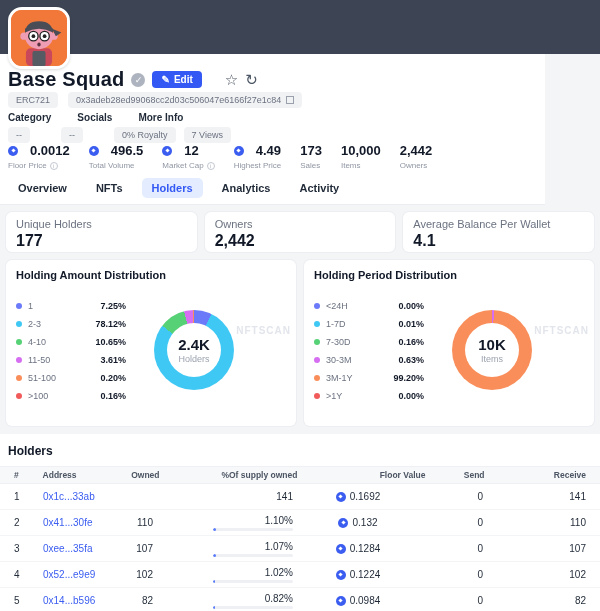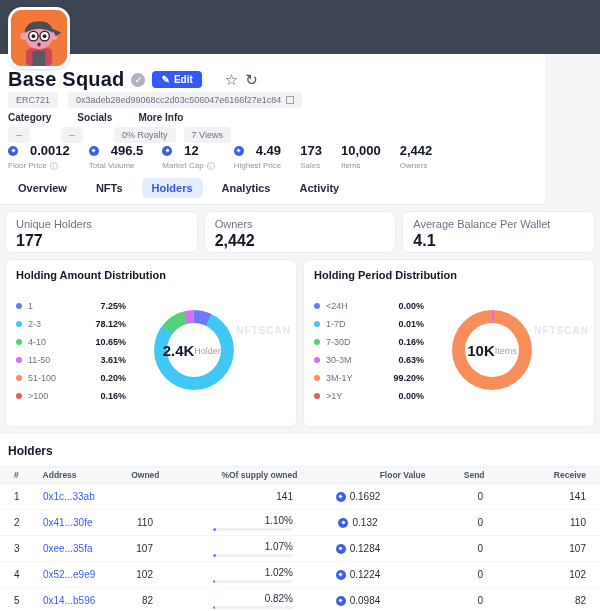--- a/index.html
+++ b/index.html
@@ -66,21 +66,21 @@
     box-shadow:0 0 0 1px #eceef1; overflow:hidden; }
   .chart-title { position:absolute; top:9px; left:10px; font-size:11px; font-weight:bold; }
   .legend { position:absolute; top:37px; left:10px; width:110px; }
   .legend-row { display:flex; align-items:center; height:18px; }
   .legend-dot { width:6px; height:6px; border-radius:50%; margin-right:6px; flex:none; }
   .legend-label { font-size:9px; color:#6b7280; }
   .legend-pct { margin-left:auto; font-size:9px; font-weight:bold; color:#111827; }
   .donut-wrap { position:absolute; top:50px; left:148px; width:80px; height:80px; }
   .donut { width:80px; height:80px; border-radius:50%; }
   .donut-hole { position:absolute; top:13px; left:13px; width:54px; height:54px; border-radius:50%;
-    background:#fff; display:flex; align-items:center; justify-content:center; }
+    background:#fff; display:flex; flex-direction:column; align-items:center; justify-content:center; }
   .donut-val { font-size:15px; font-weight:bold; }
   .donut-sub { font-size:9px; color:#9ca3af; margin-top:1px; }
   .watermark { position:absolute; top:44px; right:5px; font-size:10px; font-weight:bold;
     color:#e2e5eb; letter-spacing:1px;margin-top:21px; }
 
   .holders-section { margin-top:8px; background:#fff; height:406px; }
   .section-title { font-size:12px; font-weight:bold; padding:10px 8px 8px 8px; }
   .t-header { display:flex; align-items:center; height:18px; background:#f7f8fa;
     border-top:1px solid #eef0f3; border-bottom:1px solid #eef0f3;
     font-size:8.5px; font-weight:bold; color:#4b5563; }

